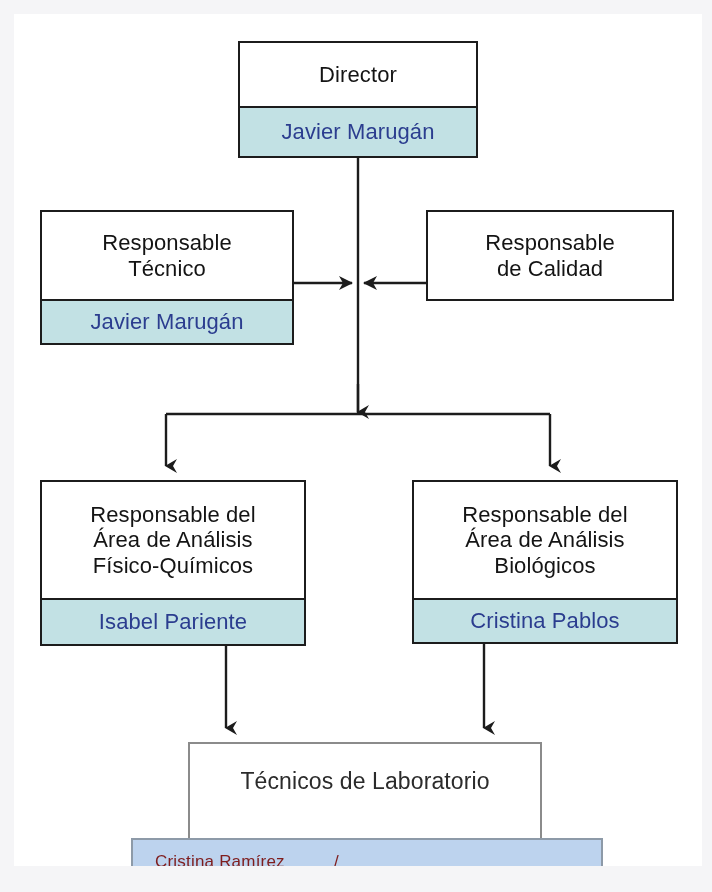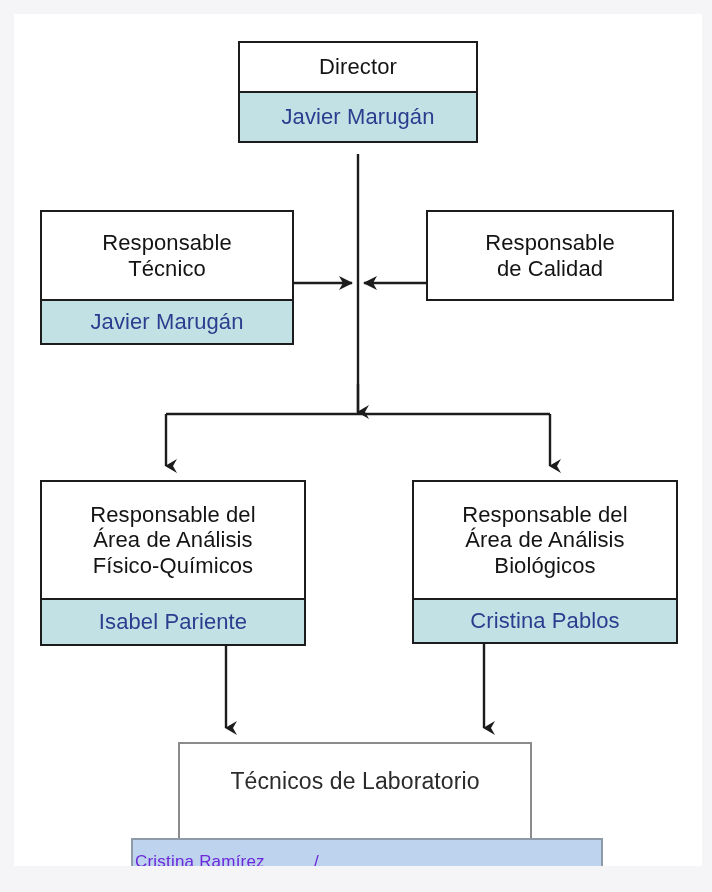--- a/index.html
+++ b/index.html
@@ -71,42 +71,42 @@
     background: #c2e1e4;
     font-size: 22px;
     line-height: 1.15;
     letter-spacing: 0.1px;
     border-top: 2px solid #1c1c1c;
     padding: 2px 6px;
   }
 
   
   #node-director        { left: 224px; top: 27px;  width: 240px; }
-  #node-director .title { height: 48px; text-align: center; }
+  #node-director .title { height: 63px; text-align: center; }
   #node-director .person{ height: 50px; }
 
   #node-tecnico          { left: 26px;  top: 196px; width: 254px; }
   #node-tecnico .title   { height: 87px; }
   #node-tecnico .person  { height: 44px; }
 
   #node-calidad          { left: 412px; top: 196px; width: 248px; }
   #node-calidad .title   { height: 87px; }
   #node-calidad .person  { height: 44px; }
 
   #node-fisicoquimicos         { left: 26px;  top: 466px; width: 266px; }
   #node-fisicoquimicos .title  { height: 116px; }
   #node-fisicoquimicos .person { height: 46px; }
 
   #node-biologicos         { left: 398px; top: 466px; width: 266px; }
   #node-biologicos .title  { height: 116px; }
   #node-biologicos .person { height: 44px; }
 
   
   #node-tecnicos {
-    left: 164px;
+    left: 174px;
     top: 728px;
     width: 354px;
     height: 112px;
     border: 2px solid #8b8b8b;
     background: #ffffff;
     z-index: 4;
   }
   #node-tecnicos .title {
     height: 74px;
     font-size: 23px;
@@ -120,23 +120,23 @@
     width: 472px;
     height: 48px;
     box-sizing: border-box;
     border: 2px solid #8d9aa8;
     background: #bdd3ee;
     display: flex;
     align-items: center;
     z-index: 6;
   }
   #bar-tecnicos-staff .staff-text {
-    color: #6d28d9;
+    color: #7f1d1d;
     font-size: 17px;
-    padding-left: 2px;
+    padding-left: 22px;
     letter-spacing: 0.2px;
     white-space: pre;
   }
 </style>
 </head>
 <body>
 
 <div id="page">
   <div id="canvas">
 

